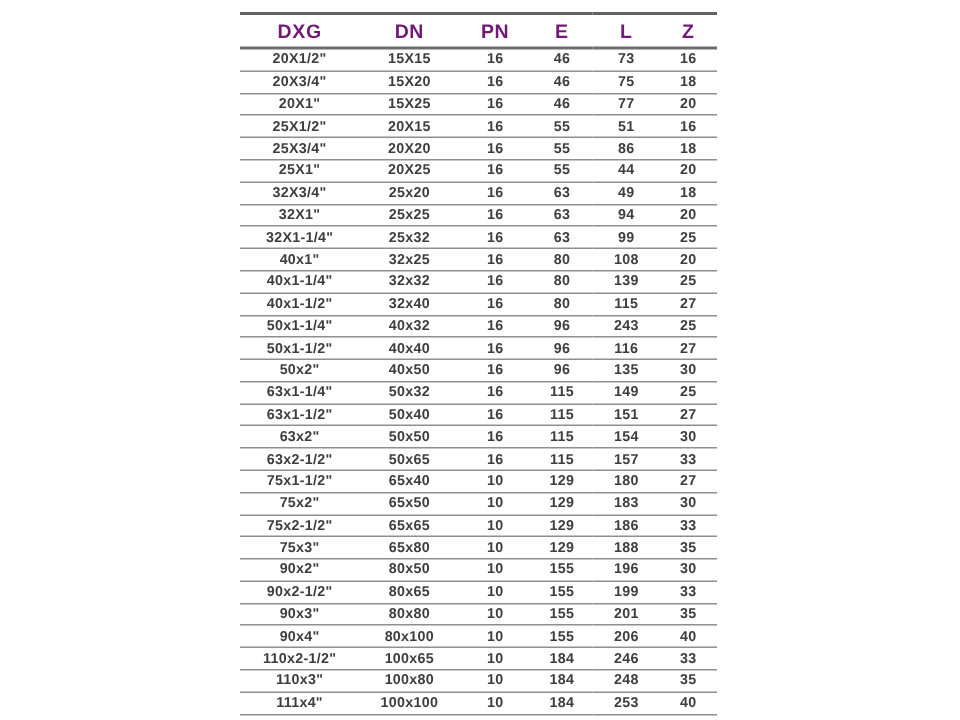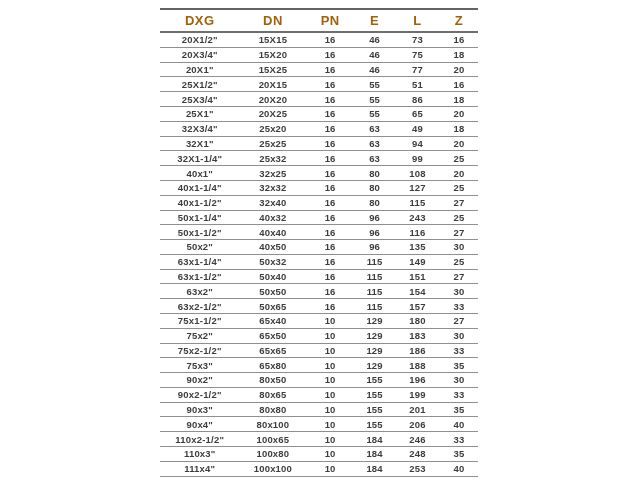--- a/index.html
+++ b/index.html
@@ -29,21 +29,21 @@
     table-layout: fixed;
     border-top: 2px solid #636363;
     border-bottom: 1px solid #8f8f8f;
   }
   table.spec-table thead tr {
     height: 23px;
   }
   table.spec-table th {
     font-size: 13px;
     font-weight: 700;
-    color: #a16207;
+    color: #701a75;
     text-align: center;
     vertical-align: middle;
     padding: 0;
     letter-spacing: 0.4px;
   }
   table.spec-table tbody tr {
     border-top: 1px solid #8f8f8f;
   }
   table.spec-table tbody tr:first-child {
     border-top: 2px solid #6e6e6e;
@@ -122,21 +122,21 @@
           <td>16</td>
           <td>55</td>
           <td>86</td>
           <td>18</td>
         </tr>
         <tr>
           <td>25X1"</td>
           <td>20X25</td>
           <td>16</td>
           <td>55</td>
-          <td>65</td>
+          <td>44</td>
           <td>20</td>
         </tr>
         <tr>
           <td>32X3/4"</td>
           <td>25x20</td>
           <td>16</td>
           <td>63</td>
           <td>49</td>
           <td>18</td>
         </tr>
@@ -162,21 +162,21 @@
           <td>16</td>
           <td>80</td>
           <td>108</td>
           <td>20</td>
         </tr>
         <tr>
           <td>40x1-1/4"</td>
           <td>32x32</td>
           <td>16</td>
           <td>80</td>
-          <td>127</td>
+          <td>139</td>
           <td>25</td>
         </tr>
         <tr>
           <td>40x1-1/2"</td>
           <td>32x40</td>
           <td>16</td>
           <td>80</td>
           <td>115</td>
           <td>27</td>
         </tr>

